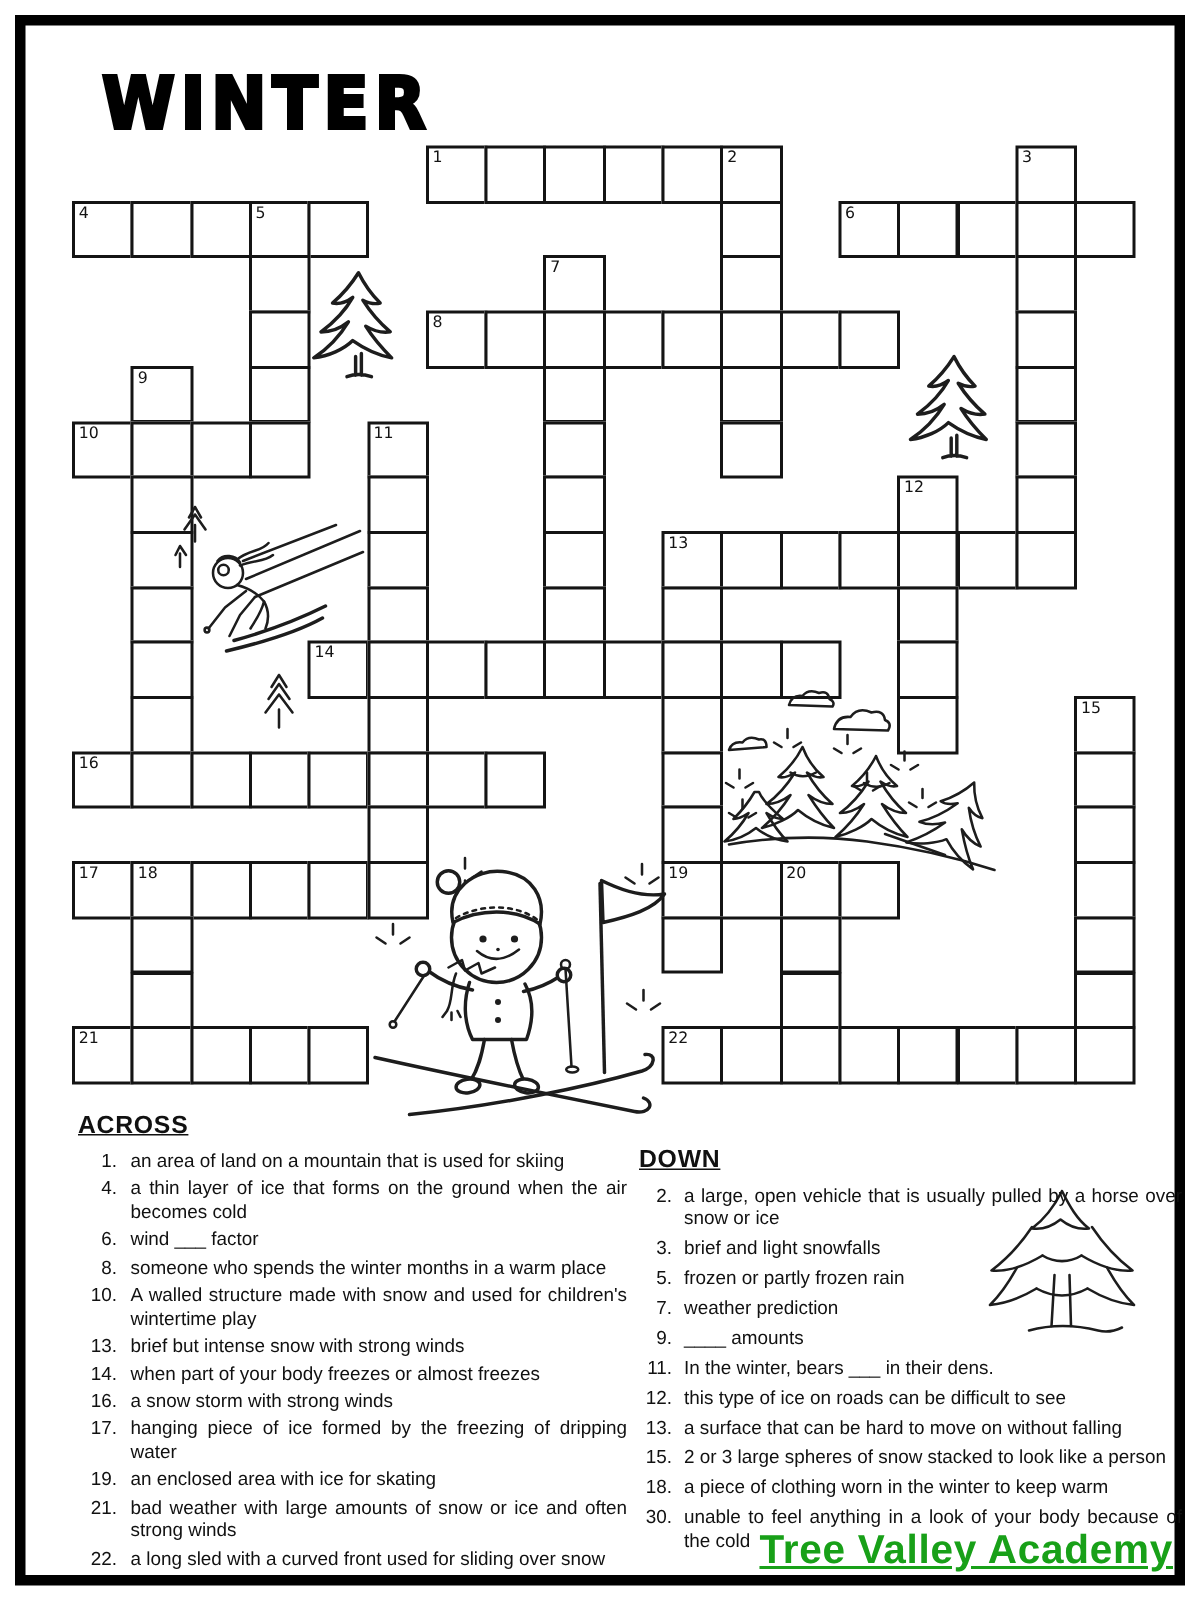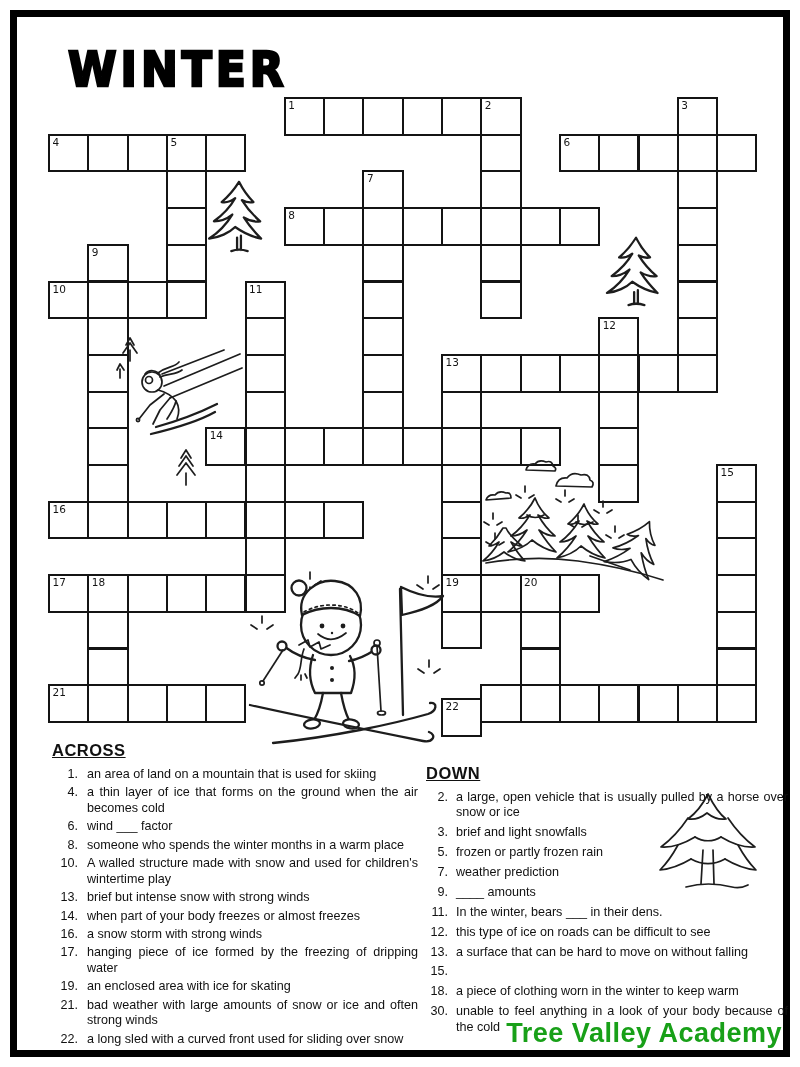--- a/index.html
+++ b/index.html
@@ -196,21 +196,21 @@
       <div class="cell" style="left: 39.3px; top: 550.5px;"></div>
       <div class="cell" style="left: 471.6px; top: 550.5px;"></div>
       <div class="cell" style="left: 668.1px; top: 550.5px;"></div>
       <div class="cell" style="left: 0px; top: 587.2px;">
         <span class="cnum">21</span>
       </div>
       <div class="cell" style="left: 39.3px; top: 587.2px;"></div>
       <div class="cell" style="left: 78.6px; top: 587.2px;"></div>
       <div class="cell" style="left: 117.9px; top: 587.2px;"></div>
       <div class="cell" style="left: 157.2px; top: 587.2px;"></div>
-      <div class="cell" style="left: 393px; top: 587.2px; margin-top: 14px;">
+      <div class="cell" style="left: 393px; top: 587.2px;">
         <span class="cnum">22</span>
       </div>
       <div class="cell" style="left: 432.3px; top: 587.2px;"></div>
       <div class="cell" style="left: 471.6px; top: 587.2px;"></div>
       <div class="cell" style="left: 510.9px; top: 587.2px;"></div>
       <div class="cell" style="left: 550.2px; top: 587.2px;"></div>
       <div class="cell" style="left: 589.5px; top: 587.2px;"></div>
       <div class="cell" style="left: 628.8px; top: 587.2px;"></div>
       <div class="cell" style="left: 668.1px; top: 587.2px;"></div>
     </div>
@@ -403,27 +403,28 @@
         <div class="clue">
           <span class="clue-num">12.</span>
           <span class="clue-text">this type of ice on roads can be difficult to see</span>
         </div>
         <div class="clue">
           <span class="clue-num">13.</span>
           <span class="clue-text">a surface that can be hard to move on without falling</span>
         </div>
         <div class="clue">
           <span class="clue-num">15.</span>
+          <span class="clue-text">2 or 3 large spheres of snow stacked to look like a person</span>
         </div>
         <div class="clue">
           <span class="clue-num">18.</span>
           <span class="clue-text">a piece of clothing worn in the winter to keep warm</span>
         </div>
         <div class="clue">
           <span class="clue-num">30.</span>
           <span class="clue-text">unable to feel anything in a look of your body because of the cold</span>
         </div>
       </div>
   </div>
 
-  <div class="branding" style="color: rgb(24, 160, 24);">Tree Valley Academy</div>
+  <div class="branding" style="color: rgb(24, 160, 24); text-decoration: underline;">Tree Valley Academy</div>
 
 </div>
 
 </body></html>

